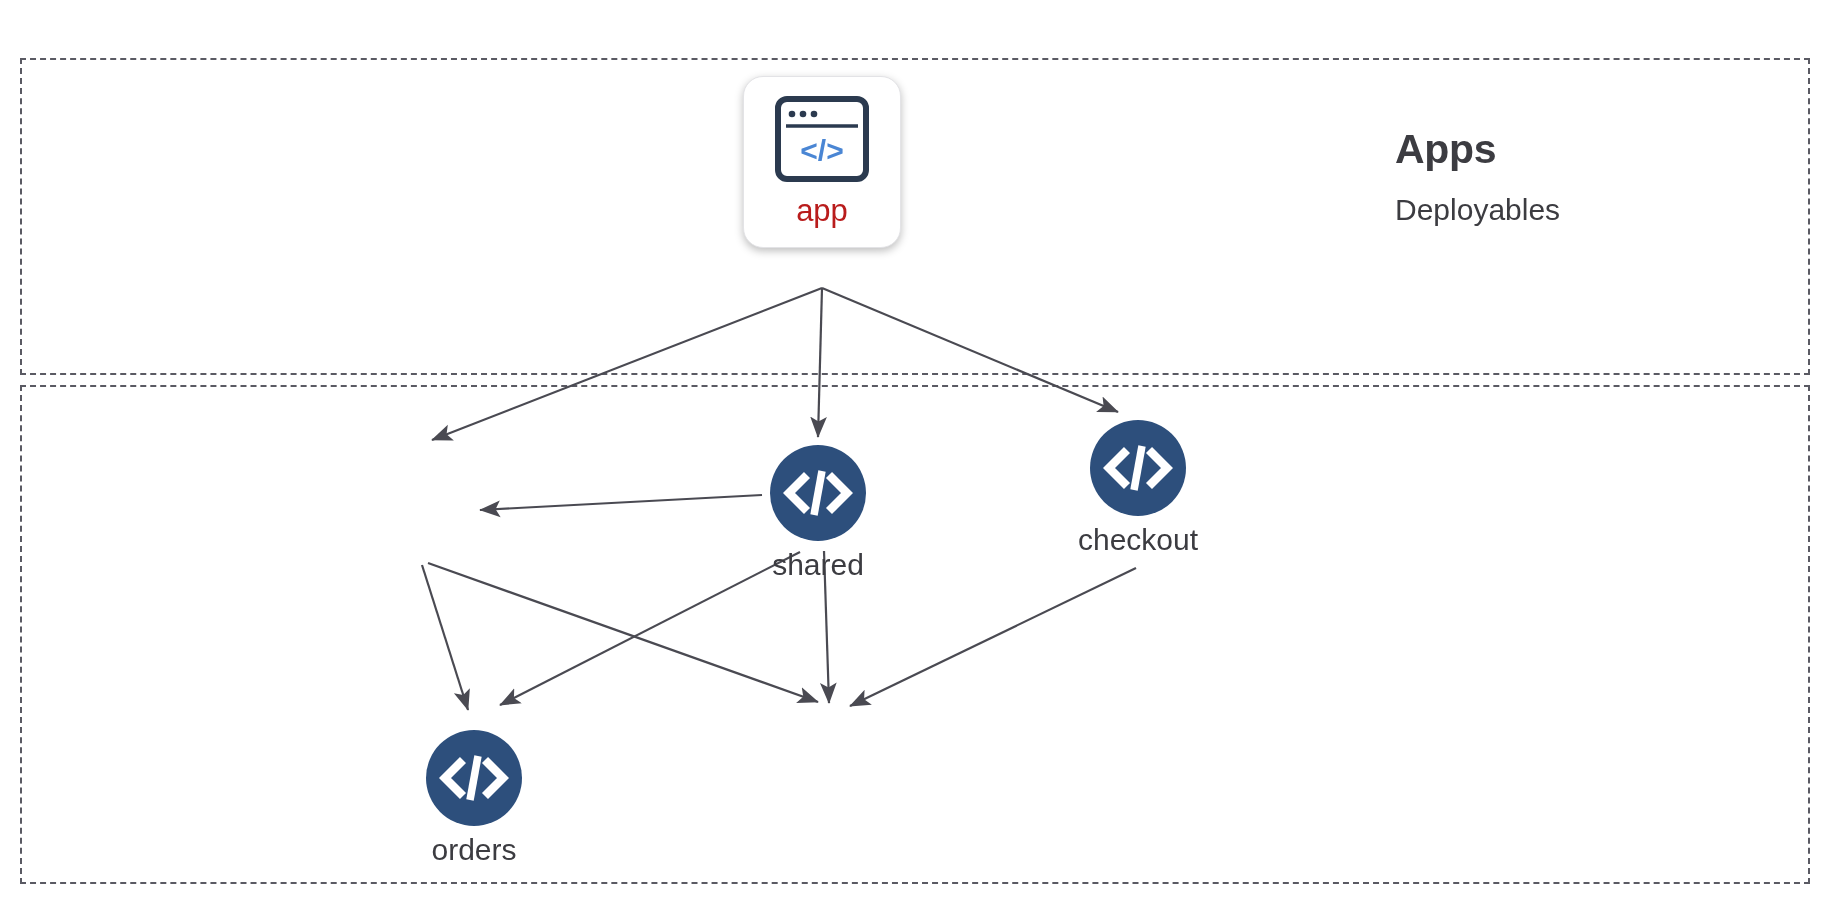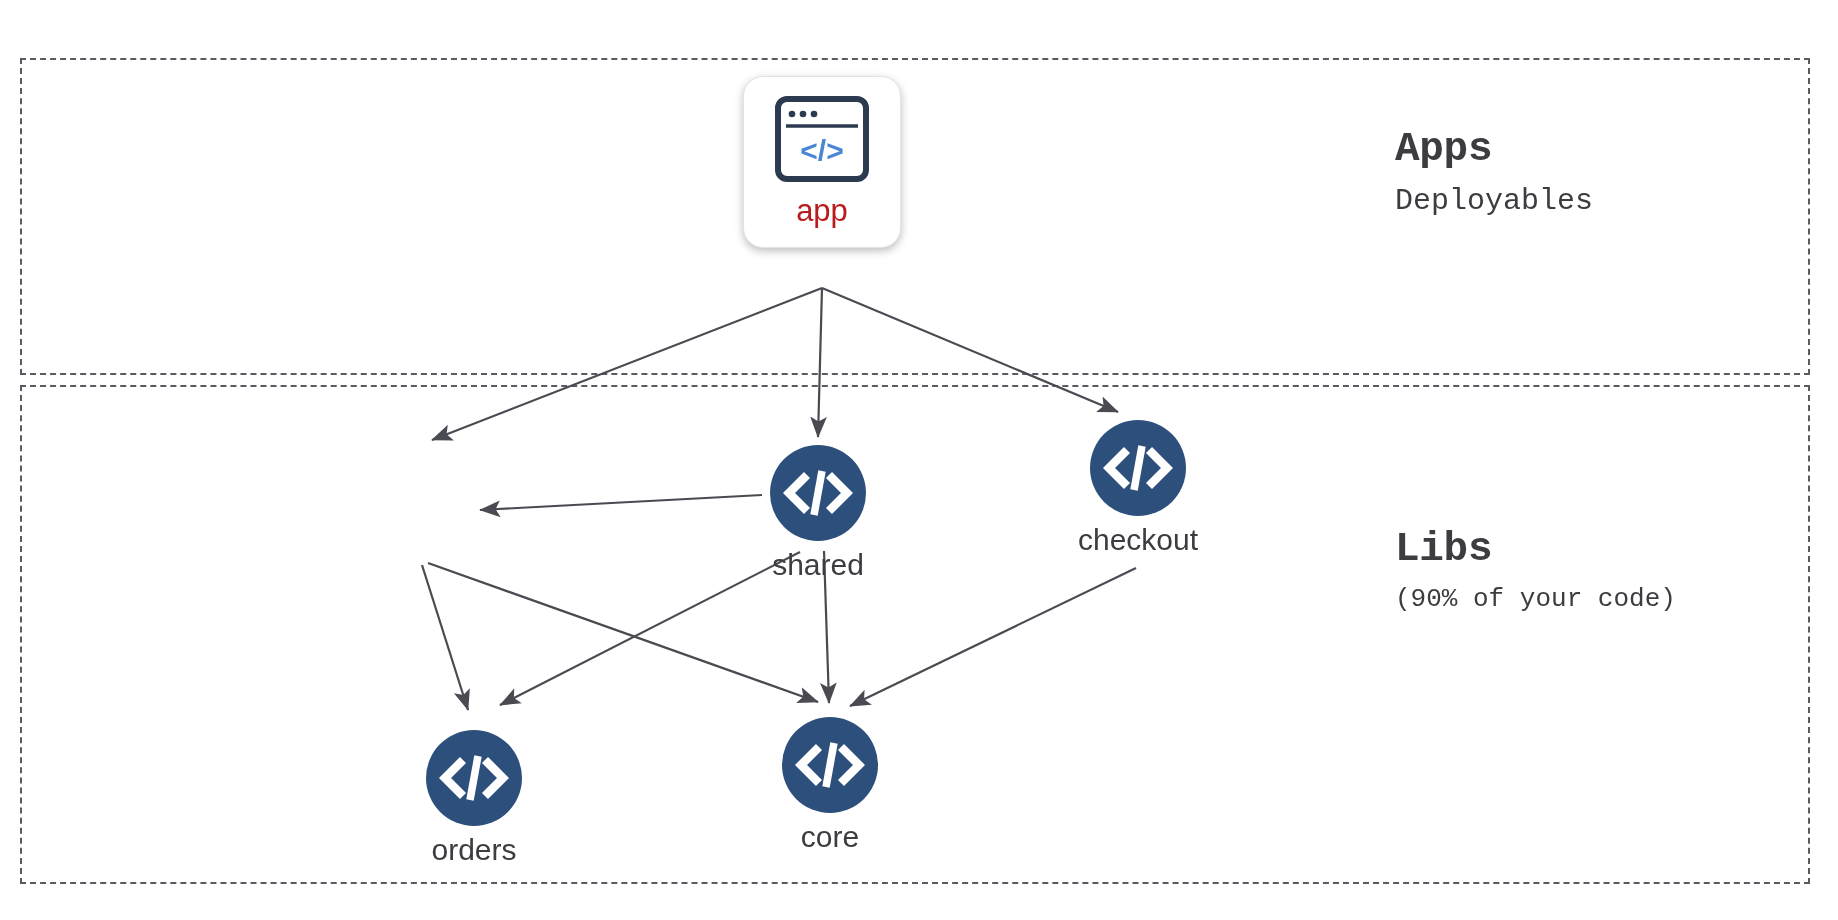--- a/index.html
+++ b/index.html
@@ -32,33 +32,32 @@
   #zone-libs {
     left: 20px;
     top: 385px;
     width: 1790px;
     height: 499px;
   }
   .zone-label {
     position: absolute;
     color: #3c3c41;
     line-height: 1.12;
-    font-family: Liberation Mono, monospace;
   }
   .zone-label .zt {
     display: block;
     font-size: 41px;
     font-weight: bold;
     letter-spacing: -0.3px;
   }
   .zone-label .zs {
     display: block;
     font-size: 30px;
     font-weight: normal;
-    margin-top: 12px;
+    margin-top: 20px;
   }
   .zone-label .zs.small {
     font-size: 26px;
   }
   #label-apps { left: 1395px; top: 127px; }
   #label-libs { left: 1395px; top: 527px; }
 
   svg.edges {
     position: absolute;
     left: 0;
@@ -112,24 +111,20 @@
 <body>
 
 <div id="canvas">
 
   <div class="zone" id="zone-apps"></div>
   <div class="zone" id="zone-libs"></div>
 
   <div class="zone-label" id="label-apps">
     <span class="zt">Apps</span>
     <span class="zs">Deployables</span>
-  </div>
-  <div class="zone-label" id="label-libs">
-    <span class="zt">Libs</span>
-    <span class="zs small">(90% of your code)</span>
   </div>
 
   <svg class="edges" viewBox="0 0 1838 920">
     <defs>
       <marker id="ah" markerWidth="11" markerHeight="11" refX="9.2" refY="4.1" orient="auto" markerUnits="strokeWidth">
         <path d="M 0 0.3 L 9.6 4.1 L 0 7.9 L 2.1 4.1 Z" fill="#4a4a52"></path>
       </marker>
     </defs>
     <g id="edge-paths" stroke="#4a4a52" stroke-width="2.2" fill="none">
         <path d="M 822 288 L 432 440" marker-end="url(#ah)"></path>
@@ -187,24 +182,14 @@
     <div class="disc">
       <svg width="70" height="54" viewBox="0 0 70 54">
         <path d="M 24 9 L 6 27 L 24 45" fill="none" stroke="#ffffff" stroke-width="8.5"></path>
         <path d="M 46 9 L 64 27 L 46 45" fill="none" stroke="#ffffff" stroke-width="8.5"></path>
         <path d="M 39 5 L 31 49" fill="none" stroke="#ffffff" stroke-width="7.5"></path>
       </svg>
     </div>
     <div class="nlabel">orders</div>
   </div>
 
-  <div class="node circ-node" id="node-core" style="width: 170px; left: 745px; top: 717px;">
-    <div class="disc">
-      <svg width="70" height="54" viewBox="0 0 70 54">
-        <path d="M 24 9 L 6 27 L 24 45" fill="none" stroke="#ffffff" stroke-width="8.5"></path>
-        <path d="M 46 9 L 64 27 L 46 45" fill="none" stroke="#ffffff" stroke-width="8.5"></path>
-        <path d="M 39 5 L 31 49" fill="none" stroke="#ffffff" stroke-width="7.5"></path>
-      </svg>
-    </div>
-    <div class="nlabel">core</div>
-  </div>
 
 </div>
 
 </body></html>

